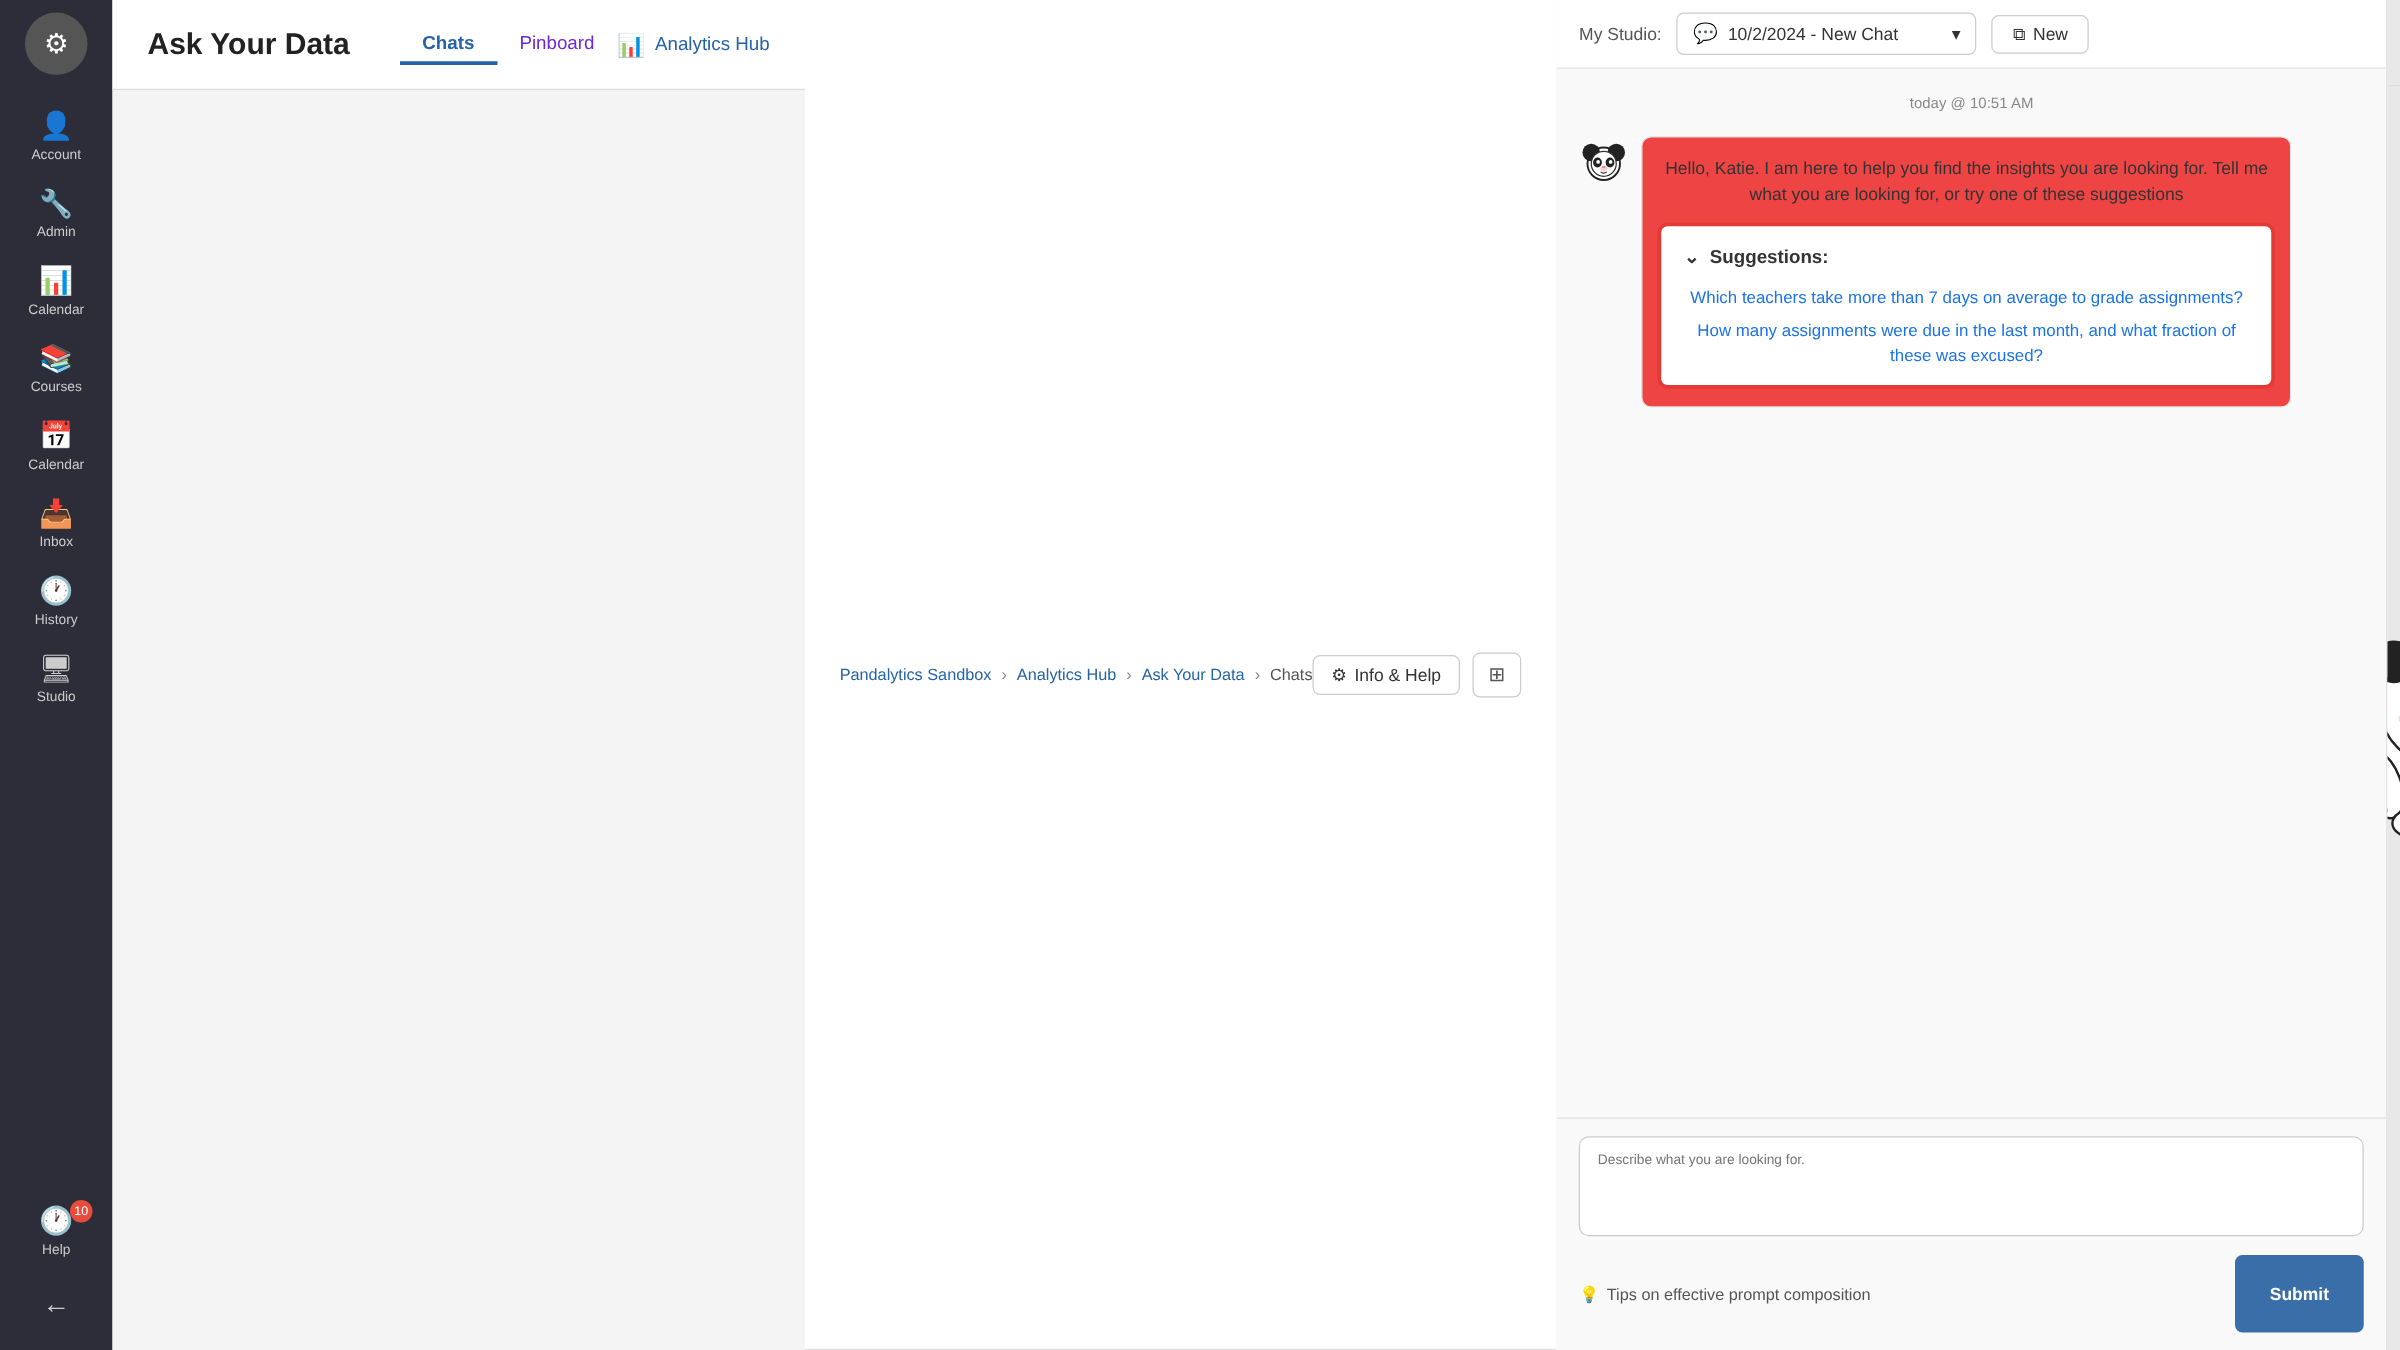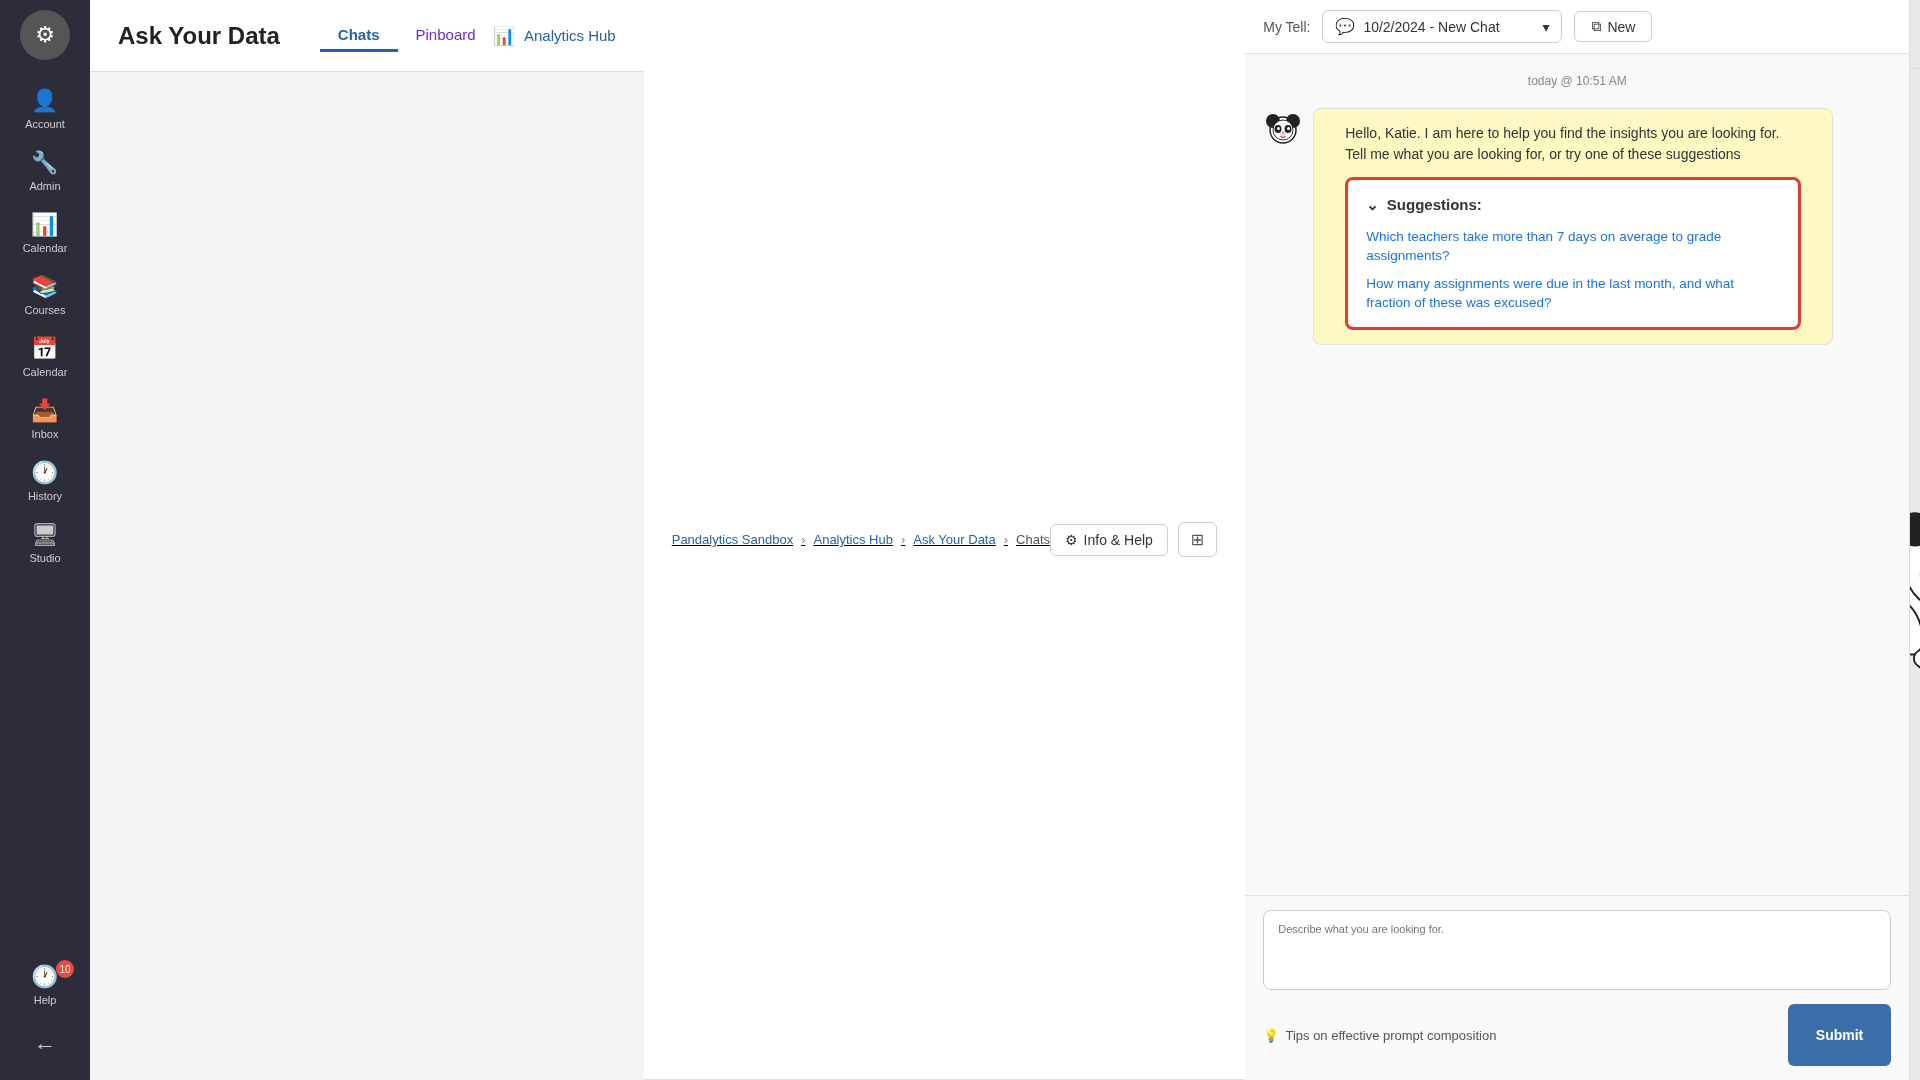--- a/index.html
+++ b/index.html
@@ -114,21 +114,20 @@
       border-bottom: 1px solid #e0e0e0;
       padding: 12px 28px;
       display: flex;
       align-items: center;
       justify-content: space-between;
       flex-shrink: 0;
     }
     .breadcrumb {
       display: flex; align-items: center; gap: 8px;
       font-size: 13px;
-      text-decoration: underline;
     }
     .breadcrumb a { color: #2563a8; text-decoration: none; cursor: pointer; }
     .breadcrumb span { color: #888; }
     .breadcrumb-actions {
       display: flex; align-items: center; gap: 10px;
     }
     .info-help-btn {
       display: flex; align-items: center; gap: 6px;
       background: #fff;
       border: 1px solid #ccc;
@@ -224,28 +223,29 @@
       gap: 10px;
       align-items: flex-start;
     }
     .message-avatar {
       width: 40px; height: 40px;
       flex-shrink: 0;
       display: flex; align-items: center; justify-content: center;
       font-size: 28px;
     }
     .message-bubble {
-      background: #fef9c3;
+      background: #ef4444;
       border: 1px solid #e0e0e0;
       border-radius: 8px;
-      padding: 14px 31px;
+      padding: 14px 12px;
       font-size: 14px;
       color: #333;
       line-height: 1.5;
       max-width: 520px;
+      text-align: center;
     }
 
     
     .suggestions-box {
       border: 3px solid #e53935;
       border-radius: 8px;
       background: #fff;
       padding: 14px 18px;
       margin-top: 4px;
     }
@@ -518,21 +518,21 @@
         <span>⊞</span>
       </button>
     </div>
   </div>
 
   <div class="content-area">
 
     <div class="chat-panel">
 
       <div class="chat-toolbar">
-        <span class="chat-label">My Tell:</span>
+        <span class="chat-label">My Studio:</span>
         <div class="chat-dropdown">
           <span class="chat-icon">💬</span>
           <span style="flex:1;">10/2/2024 - New Chat</span>
           <span>▾</span>
         </div>
         <button class="new-btn">
           <span>⧉</span>
           <span>New</span>
         </button>
       </div>

